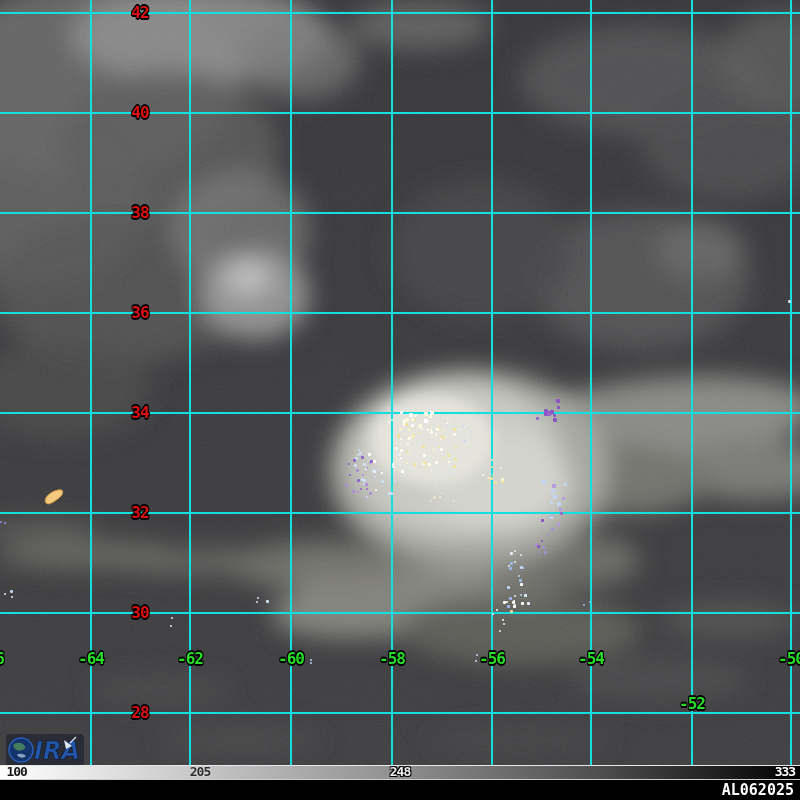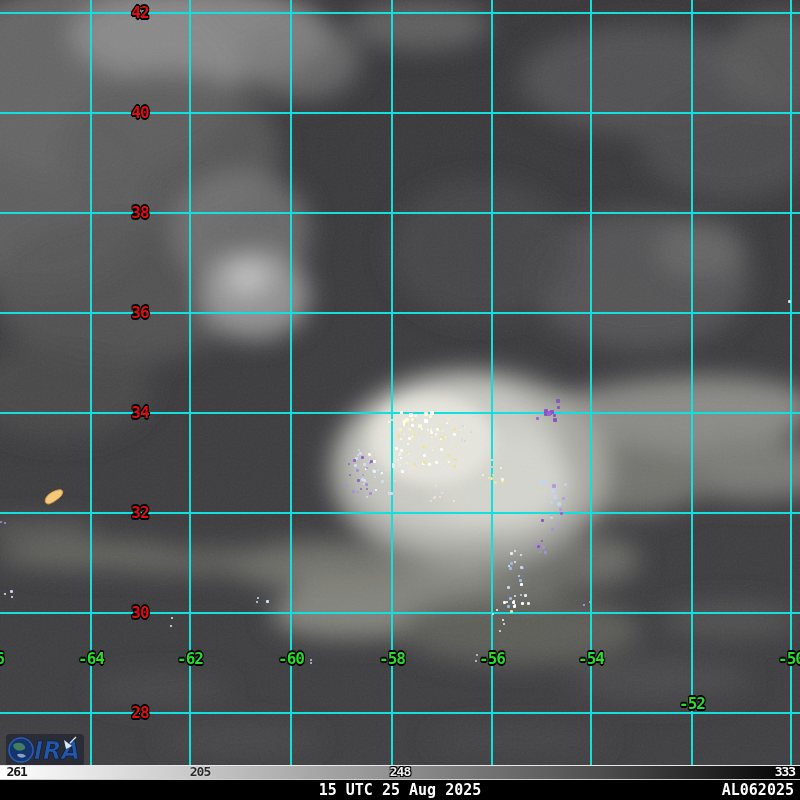--- a/index.html
+++ b/index.html
@@ -393,25 +393,24 @@
       <path d="M12,20 q5,-1 8,2 q-3,3 -7,1 q-3,-2 -1,-3z" fill="#bcd2e8" opacity=".7"></path>
       <text x="28" y="25" font-family="DejaVu Sans, Liberation Sans, sans-serif" font-weight="bold" font-style="italic" font-size="24" fill="#2356a8" stroke="#0a1630" stroke-width="0.6">IRA</text>
       <path d="M58,6 l8,6 l-6,3 z" fill="#dce6f2"></path>
       <line x1="64" y1="9" x2="70" y2="3" stroke="#dce6f2" stroke-width="1.2"></line>
     </svg>
   </div>
 
   <div id="colorbar">
     <div class="grad" style="background: linear-gradient(to right, rgb(255, 255, 255) 0%, rgb(198, 198, 198) 25%, rgb(143, 143, 143) 50%, rgb(78, 78, 78) 75%, rgb(0, 0, 0) 100%);"></div>
     <div id="cb-ticks">
-        <span class="cb-tick" style="color: rgb(22, 22, 22); left: 0.8%; transform: none; text-shadow: rgba(255, 255, 255, 0.8) 0px 0px 2px;">261</span>
+        <span class="cb-tick" style="color: rgb(22, 22, 22); left: 0.8%; transform: none; text-shadow: rgba(255, 255, 255, 0.8) 0px 0px 2px;">100</span>
         <span class="cb-tick" style="color: rgb(44, 44, 44); left: 25%; transform: translateX(-50%); text-shadow: rgba(255, 255, 255, 0.8) 0px 0px 2px;">205</span>
         <span class="cb-tick" style="color: rgb(239, 239, 239); left: 50%; transform: translateX(-50%); text-shadow: rgb(0, 0, 0) -1px -1px 0px, rgb(0, 0, 0) 1px -1px 0px, rgb(0, 0, 0) -1px 1px 0px, rgb(0, 0, 0) 1px 1px 0px; text-align: center;">248</span>
         <span class="cb-tick" style="color: #fde047; left: 75%; transform: translateX(-50%); text-shadow: rgb(0, 0, 0) -1px -1px 0px, rgb(0, 0, 0) 1px -1px 0px, rgb(0, 0, 0) -1px 1px 0px, rgb(0, 0, 0) 1px 1px 0px; margin-top: 36px;">290</span>
         <span class="cb-tick" style="color: rgb(255, 255, 255); left: 99.4%; transform: translateX(-100%); text-shadow: rgb(0, 0, 0) -1px -1px 0px, rgb(0, 0, 0) 1px -1px 0px, rgb(0, 0, 0) -1px 1px 0px, rgb(0, 0, 0) 1px 1px 0px;">333</span>
       </div>
   </div>
 
   <div id="statusbar">
-    <span class="center">15 UTC 25 Aug 2025</span>
     <span class="right">AL062025</span>
   </div>
 </div>
 
 </body></html>

